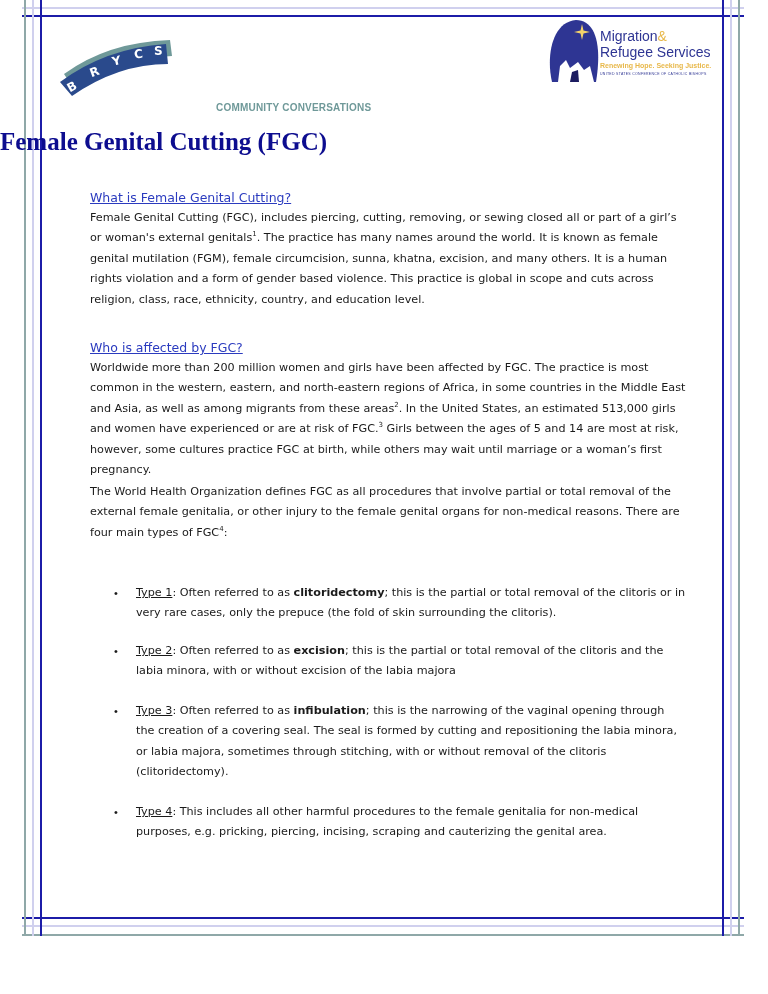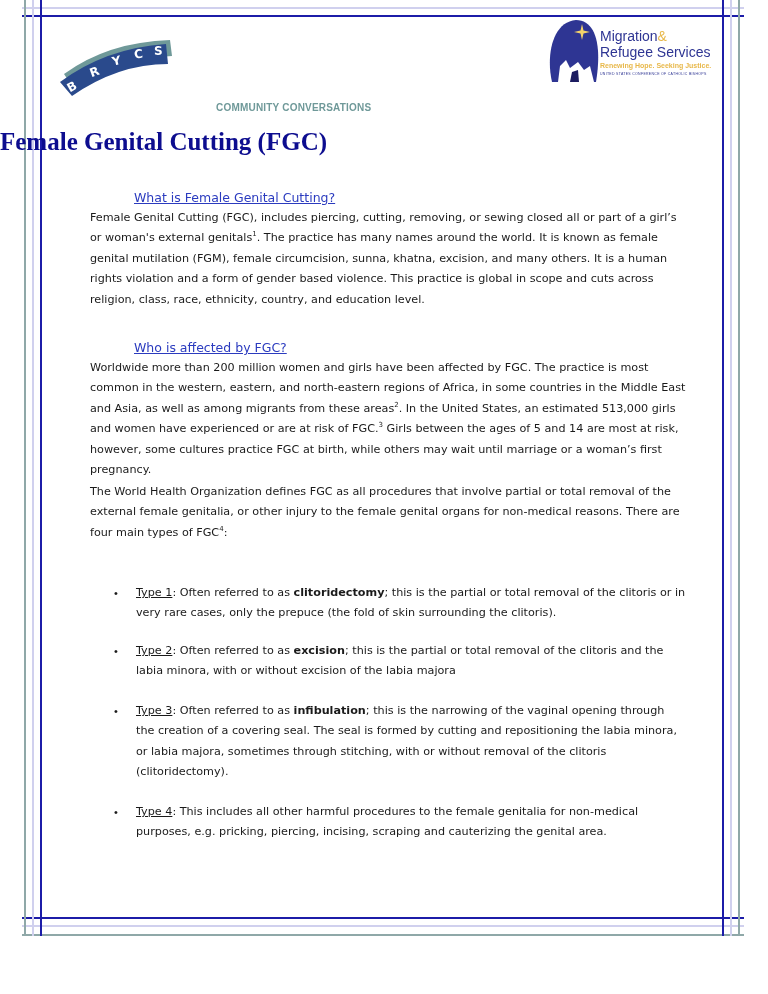--- a/index.html
+++ b/index.html
@@ -18,21 +18,21 @@
   .mrs { position:absolute; left:548px; top:16px; width:180px; height:70px;text-align:center; }
   .mrs-name1 { position:absolute; left:52px; top:12px; font-size:14px; color:#2e3593; }
   .mrs-amp { color:#e8b84a; }
   .mrs-name2 { position:absolute; left:52px; top:28px; font-size:14px; color:#2e3593; }
   .mrs-tag { position:absolute; left:52px; top:46px; font-size:7px; font-weight:bold; color:#e8b84a; }
   .mrs-usccb { position:absolute; left:52px; top:56px; font-size:3.5px; color:#2e3593; letter-spacing:0.3px; white-space:nowrap; }
 
   .doc-title { position:absolute; left:0; width:768px; top:128px; text-align:left; font-family:"Liberation Serif", serif; font-weight:bold; font-size:25px; color:#0d0d8f; }
 
   .section { position:absolute; left:90px; width:600px; }
-  .sec-head { font-family:"DejaVu Sans", sans-serif; font-size:12.5px; color:#2b3bbf; text-decoration:underline; line-height:20px;margin-left:44px; }
+  .sec-head { font-family:"DejaVu Sans", sans-serif; font-size:12.5px; color:#2b3bbf; text-decoration:underline; line-height:20px; }
   .body-text { font-family:"DejaVu Sans", sans-serif; font-size:11.2px; line-height:20.4px; color:#1a1a1a; }
   sup { font-size:7px; line-height:0; }
 
   .bullets { position:absolute; left:90px; width:600px; }
   .bullet { position:absolute; left:0; width:600px; }
   .bullet .dot { position:absolute; left:24px; top:0; font-size:11px; line-height:20.4px; }
   .bullet .btext { position:absolute; left:46px; width:550px; font-family:"DejaVu Sans", sans-serif; font-size:11.2px; line-height:20.4px; }
   .type-label { text-decoration:underline; }
   .term { font-weight:bold; }
 </style>

